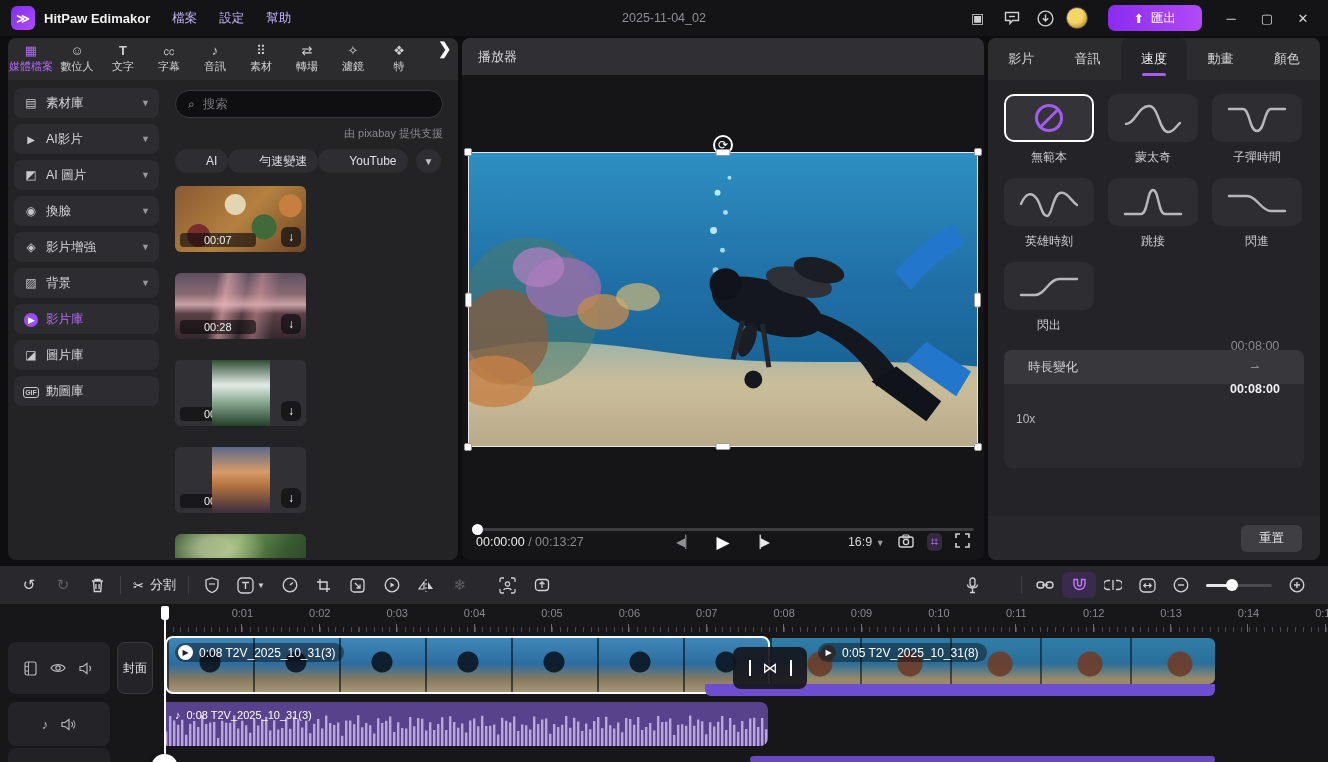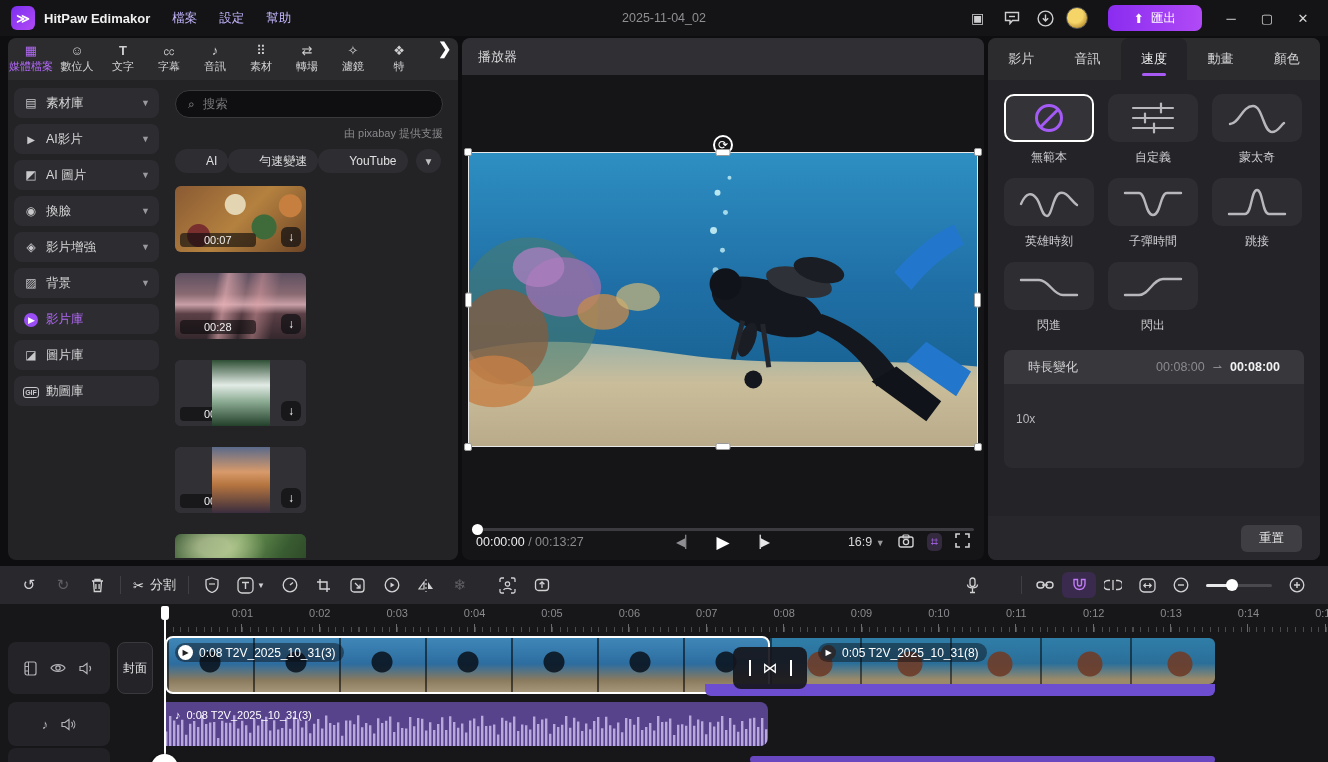--- a/index.html
+++ b/index.html
@@ -133,21 +133,21 @@
   .preset { width:90px; display:flex; flex-direction:column; align-items:center; gap:7px; }
   .pbox { width:90px; height:48px; border-radius:10px; background:#2e2e32; display:flex; align-items:center; justify-content:center; position:relative; }
   .preset.selected .pbox { border:2px solid #fff; background:#333338; }
   .plabel { font-size:12px; color:#cfcfd2; }
   .pcurve { stroke:#b8b8bc; stroke-width:2.4; fill:none; stroke-linecap:round; }
   .no-tpl-ic { width:28px; height:28px; border:3px solid #a45af5; border-radius:50%; position:relative; }
   .no-tpl-ic::before { content:""; position:absolute; left:-1px; top:10px; width:24px; height:3px; background:#a45af5; transform:rotate(-45deg); }
   #dur-card { margin:16px 16px 0; background:#2b2b2f; border-radius:8px; height:118px; }
   #dur-head { height:34px; background:#38383c; border-radius:8px 8px 0 0; display:flex; align-items:center; padding:0 24px; font-size:12.5px; }
   #dur-head .dlabel { color:#cfcfd2; }
-  #dur-head .dvals { margin-left:auto; display:flex; gap:8px; align-items:center; }
+  #dur-head .dvals { margin-left:auto; display:flex; gap:8px; align-items:center;flex-direction:column; }
   #dur-head .from { color:#8a8a8e; }
   #dur-head .arr { color:#8a8a8e; font-size:11px; }
   #dur-head .to { color:#f2f2f4; font-weight:bold; }
   #speed-scale { padding:28px 12px 0; font-size:12px; color:#b8b8bc; }
   #insp-footer { position:absolute; bottom:0; left:0; right:0; height:44px; background:#28282c; display:flex; align-items:center; justify-content:flex-end; padding:0 18px; }
   #reset-btn { background:#3e3e43; border-radius:6px; padding:5px 18px; font-size:12.5px; color:#e4e4e6; }
 
   
   #tl-toolbar { position:absolute; left:0px; top:566px; width:1328px; height:38px; background:#29292d; display:flex; align-items:center; }
   .t-ic { width:34px; height:26px; display:flex; align-items:center; justify-content:center; color:#d2d2d4; font-size:15px; }
@@ -523,61 +523,46 @@
     </div>
   <div id="preset-grid">
 
       <div class="preset selected">
         <div class="pbox curve-none">
           <div class="no-tpl-ic"></div>
         </div>
         <div class="plabel">無範本</div>
       </div>
 
-      <div class="preset">
-        <div class="pbox curve-custom">
-          <svg width="64" height="40" viewBox="0 0 64 40">
-            <g stroke="#b8b8bc" stroke-width="2.2" stroke-linecap="round">
-              <line x1="12" y1="10" x2="52" y2="10"></line>
-              <line x1="12" y1="20" x2="52" y2="20"></line>
-              <line x1="12" y1="30" x2="52" y2="30"></line>
-              <line x1="40" y1="5.5" x2="40" y2="14.5"></line>
-              <line x1="24" y1="15.5" x2="24" y2="24.5"></line>
-              <line x1="33" y1="25.5" x2="33" y2="34.5"></line>
-            </g>
-          </svg>
-        </div>
-        <div class="plabel">自定義</div>
-      </div>
 
       <div class="preset">
         <div class="pbox curve-montage">
           <svg width="64" height="44" viewBox="0 0 64 44">
             <path class="pcurve" d="M5,28 C14,28 17,10 28,10 C38,10 38,36 47,36 C53,36 55,30 59,27"></path>
           </svg>
         </div>
         <div class="plabel">蒙太奇</div>
       </div>
 
       <div class="preset">
+        <div class="pbox curve-bullet">
+          <svg width="64" height="44" viewBox="0 0 64 44">
+            <path class="pcurve" d="M4,13 L18,13 C25,13 24,35 32,35 C40,35 39,13 46,13 L60,13"></path>
+          </svg>
+        </div>
+        <div class="plabel">子彈時間</div>
+      </div>
+
+      <div class="preset">
         <div class="pbox curve-hero">
           <svg width="64" height="44" viewBox="0 0 64 44">
             <path class="pcurve" d="M4,24 C9,12 15,12 20,19 C24,25 25,36 30,36 C35,36 36,15 43,13 C50,11 54,21 60,25"></path>
           </svg>
         </div>
         <div class="plabel">英雄時刻</div>
-      </div>
-
-      <div class="preset">
-        <div class="pbox curve-bullet">
-          <svg width="64" height="44" viewBox="0 0 64 44">
-            <path class="pcurve" d="M4,13 L18,13 C25,13 24,35 32,35 C40,35 39,13 46,13 L60,13"></path>
-          </svg>
-        </div>
-        <div class="plabel">子彈時間</div>
       </div>
 
       <div class="preset">
         <div class="pbox curve-jump">
           <svg width="64" height="44" viewBox="0 0 64 44">
             <path class="pcurve" d="M4,34 L20,34 C27,34 26,10 32,10 C38,10 37,34 44,34 L60,34"></path>
           </svg>
         </div>
         <div class="plabel">跳接</div>
       </div>

